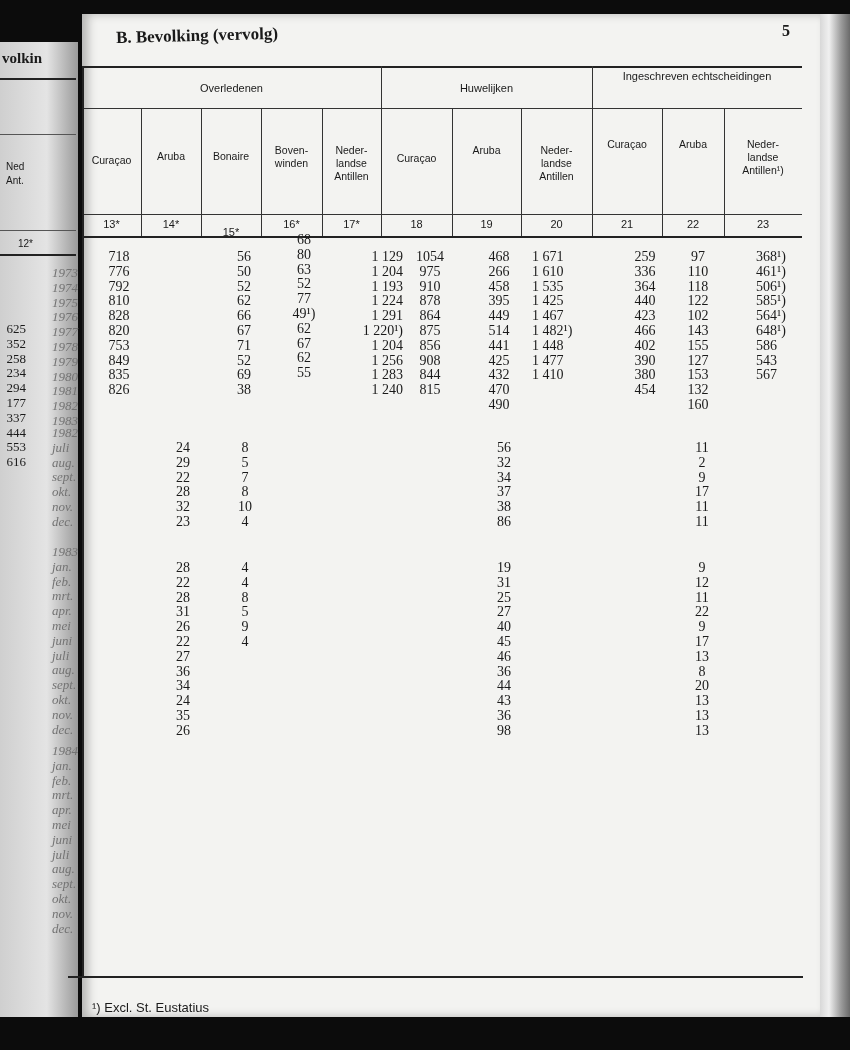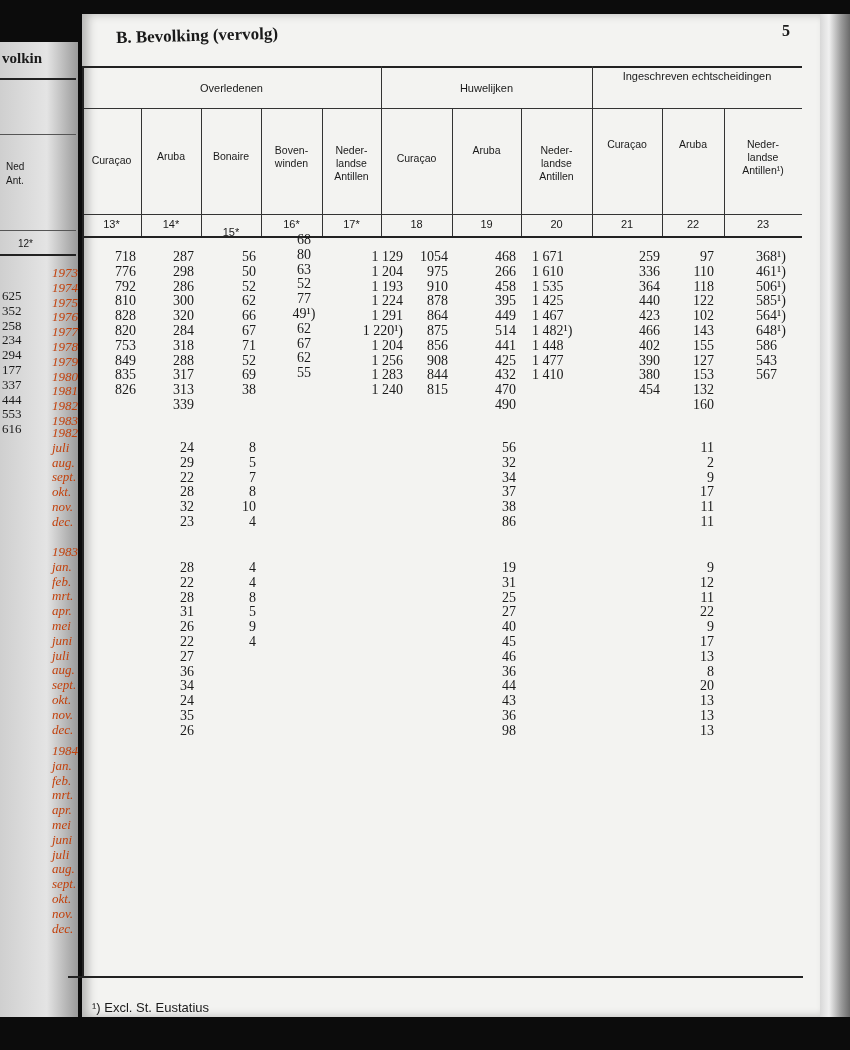--- a/index.html
+++ b/index.html
@@ -3,33 +3,33 @@
 <meta charset="utf-8">
 <style>
   html,body{margin:0;padding:0;}
   body{width:850px;height:1050px;background:#0c0c0c;position:relative;overflow:hidden;font-family:"Liberation Serif",serif;color:#1a1a1a;}
   .leftpage{position:absolute;left:0;top:42px;width:78px;height:975px;background:linear-gradient(90deg,#cfcfcf 0%,#e4e4e4 60%,#9a9a9a 100%);}
   .leftpage .lp-title{position:absolute;left:2px;top:8px;font-size:15px;font-weight:bold;}
   .leftpage .lp-line{position:absolute;left:0;width:76px;height:0;border-top:2px solid #222;}
   .leftpage .lp-thin{position:absolute;left:0;width:76px;border-top:1px solid #555;}
   .leftpage .lp-ned{position:absolute;left:6px;top:118px;font-family:"Liberation Sans",sans-serif;font-size:10px;line-height:14px;}
   .leftpage .lp-col{position:absolute;left:6px;top:196px;font-family:"Liberation Sans",sans-serif;font-size:10px;margin-left:12px;}
-  .leftpage .lp-vals{position:absolute;left:2px;top:247px;font-size:13px;line-height:14.8px;width:24px;}
+  .leftpage .lp-vals{position:absolute;left:2px;top:280px;font-size:13px;line-height:14.8px;text-align:right;width:24px;}
   .page{position:absolute;left:82px;top:14px;width:738px;height:1003px;background:#f3f3f1;box-shadow:inset 6px 0 10px rgba(0,0,0,0.25);}
   .edge{position:absolute;left:820px;top:14px;width:30px;height:1003px;background:linear-gradient(90deg,#d8d8d8,#f0f0f0 30%,#9c9c9c 70%,#6a6a6a);}
   .title{position:absolute;left:34px;top:14px;font-size:17px;font-weight:bold;transform:rotate(-1.5deg);transform-origin:left;}
   .pagenum{position:absolute;left:700px;top:8px;font-size:16px;font-weight:bold;}
   .hline{position:absolute;border-top:2px solid #222;}
   .thin{position:absolute;border-top:1px solid #333;}
   .vline{position:absolute;border-left:1px solid #333;}
   .vthick{position:absolute;border-left:2px solid #222;}
   .hdr{position:absolute;font-family:"Liberation Sans",sans-serif;font-size:10.5px;text-align:center;line-height:13px;}
   .num{position:absolute;font-family:"Liberation Sans",sans-serif;font-size:11px;text-align:center;}
-  .stub{position:absolute;left:-30px;font-style:italic;font-size:13px;line-height:14.8px;color:#c2410c;}
-  .col{position:absolute;font-size:14px;line-height:14.8px;text-align:right;}
+  .stub{position:absolute;left:-30px;font-style:italic;font-size:13px;line-height:14.8px;color:#737373;}
+  .col{position:absolute;font-size:14px;line-height:14.8px;text-align:center;}
   .col div{height:14.8px;white-space:nowrap;}
   .foot{position:absolute;left:10px;top:986px;font-family:"Liberation Sans",sans-serif;font-size:13px;}
 </style>
 </head>
 <body>
 
 <div class="leftpage">
   <div class="lp-title">volkin</div>
   <div class="lp-line" style="top:36px"></div>
   <div class="lp-thin" style="top:92px"></div>
@@ -133,33 +133,20 @@
       <div>792</div>
       <div>810</div>
       <div>828</div>
       <div>820</div>
       <div>753</div>
       <div>849</div>
       <div>835</div>
       <div>826</div>
       <div></div>
     </div>
-  <div class="col" style="left:80px;top:236px;width:32px">
-      <div>287</div>
-      <div>298</div>
-      <div>286</div>
-      <div>300</div>
-      <div>320</div>
-      <div>284</div>
-      <div>318</div>
-      <div>288</div>
-      <div>317</div>
-      <div>313</div>
-      <div>339</div>
-    </div>
   <div class="col" style="left:150px;top:236px;width:24px">
       <div>56</div>
       <div>50</div>
       <div>52</div>
       <div>62</div>
       <div>66</div>
       <div>67</div>
       <div>71</div>
       <div>52</div>
       <div>69</div>

